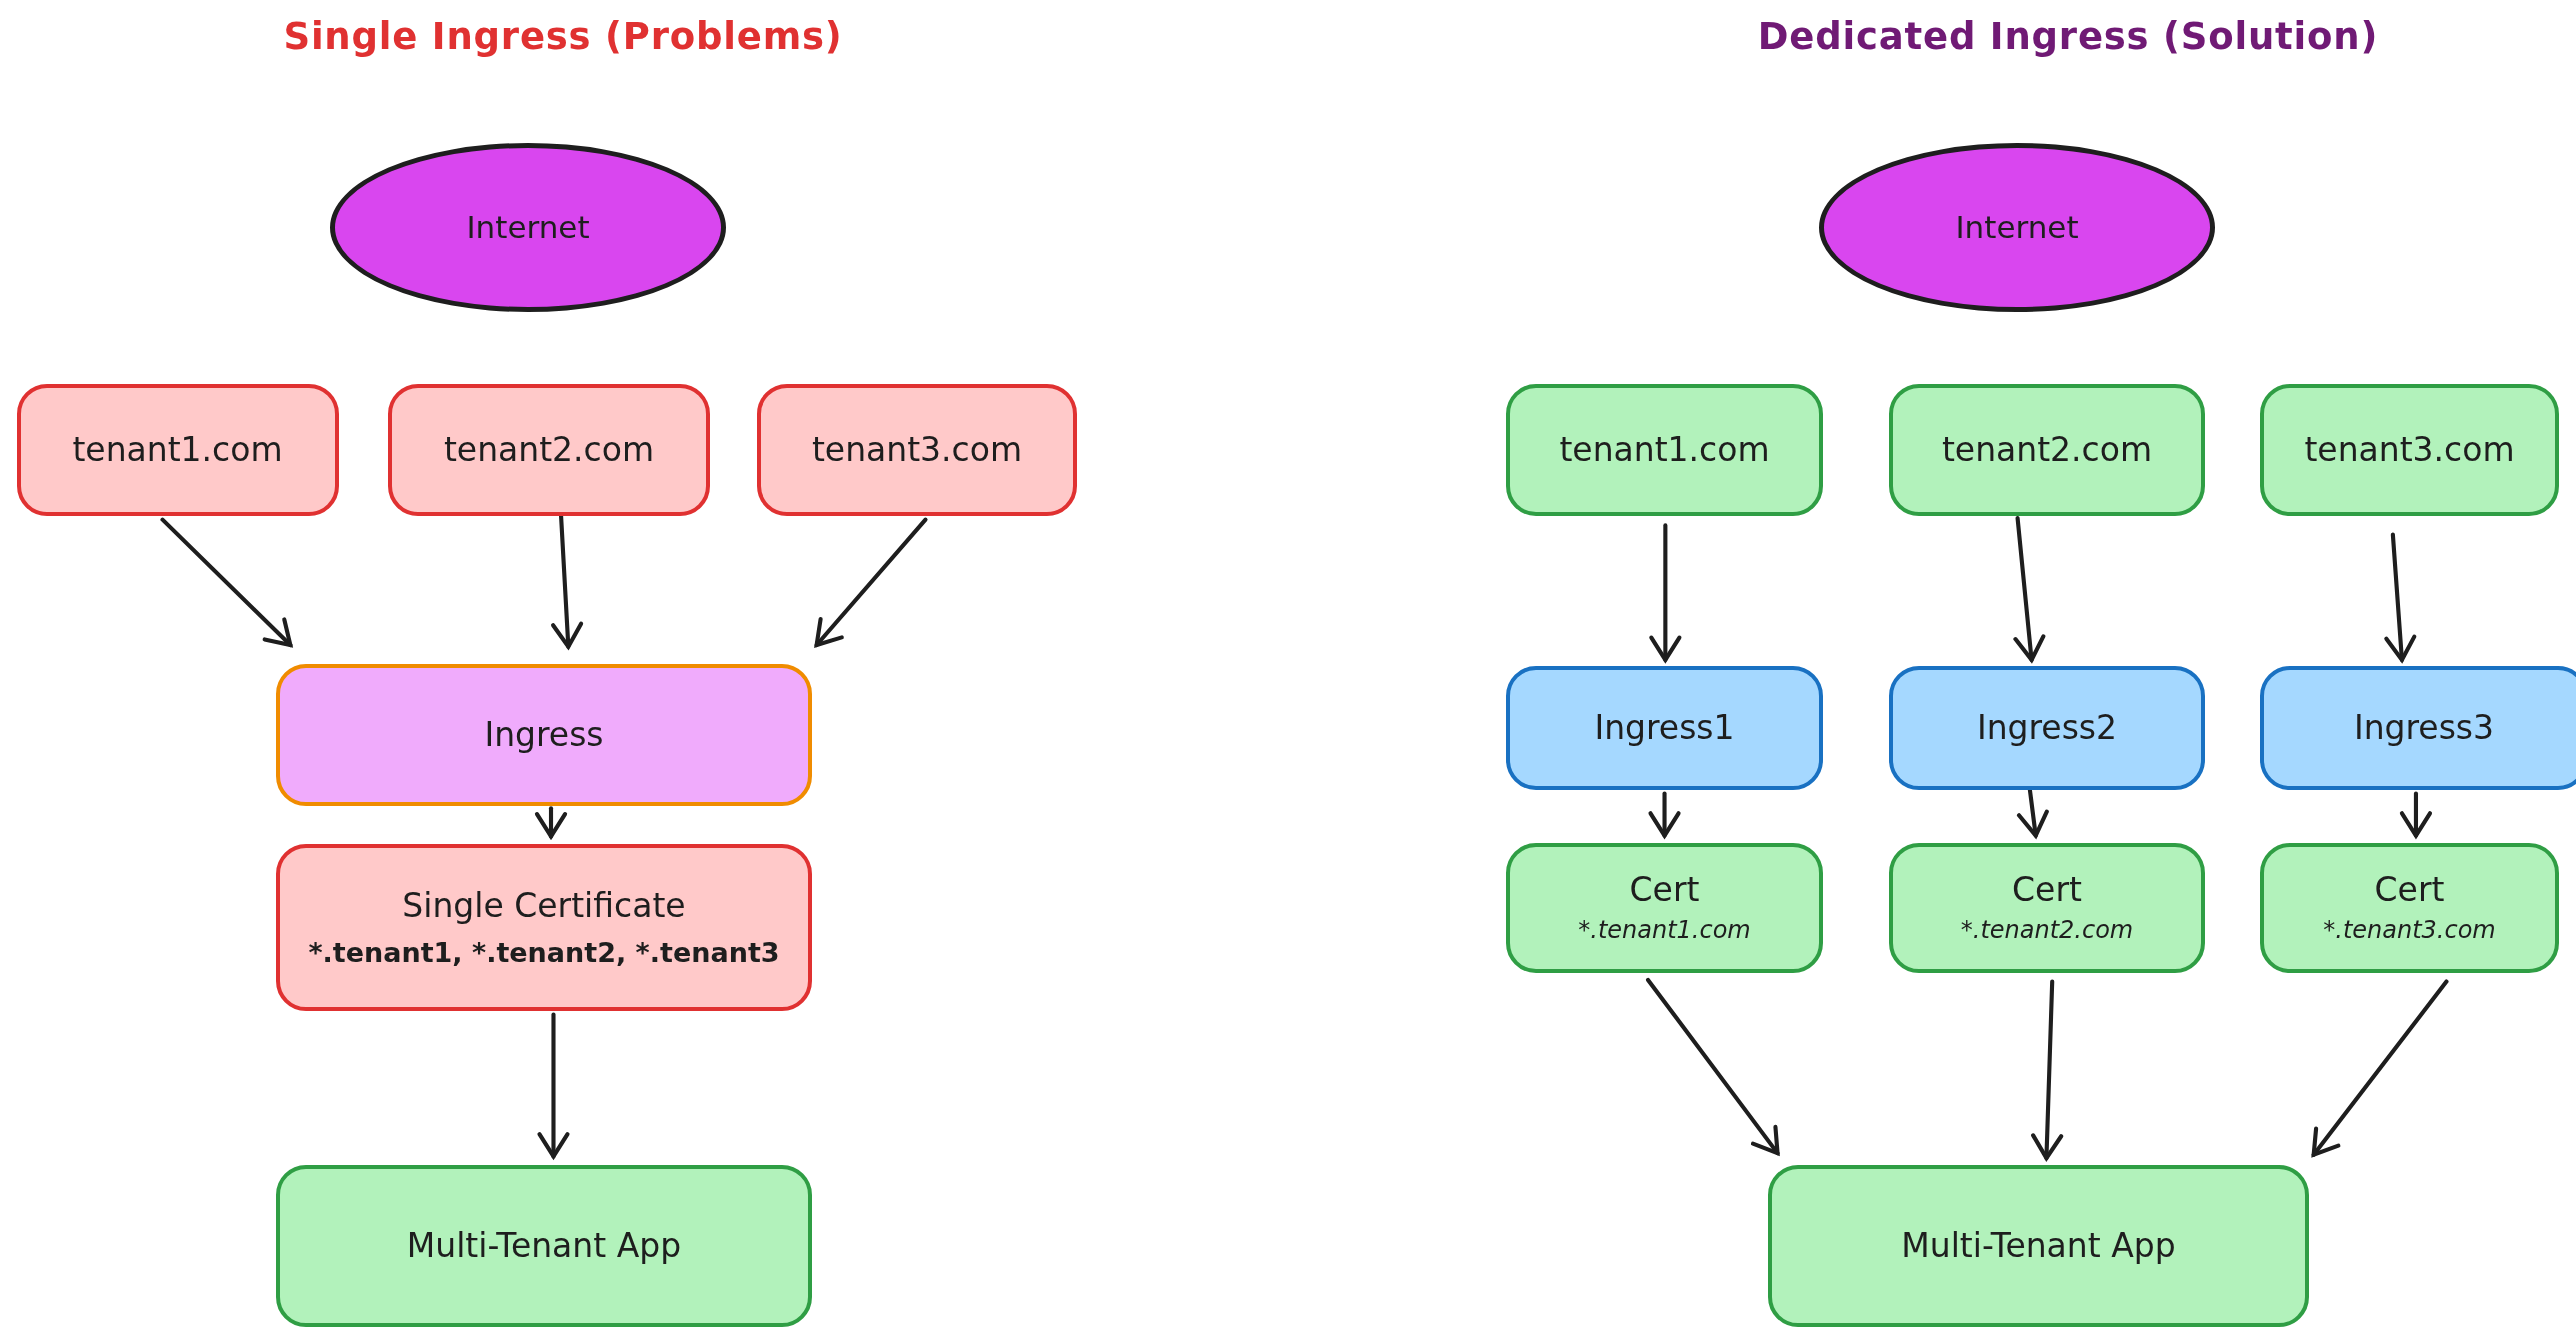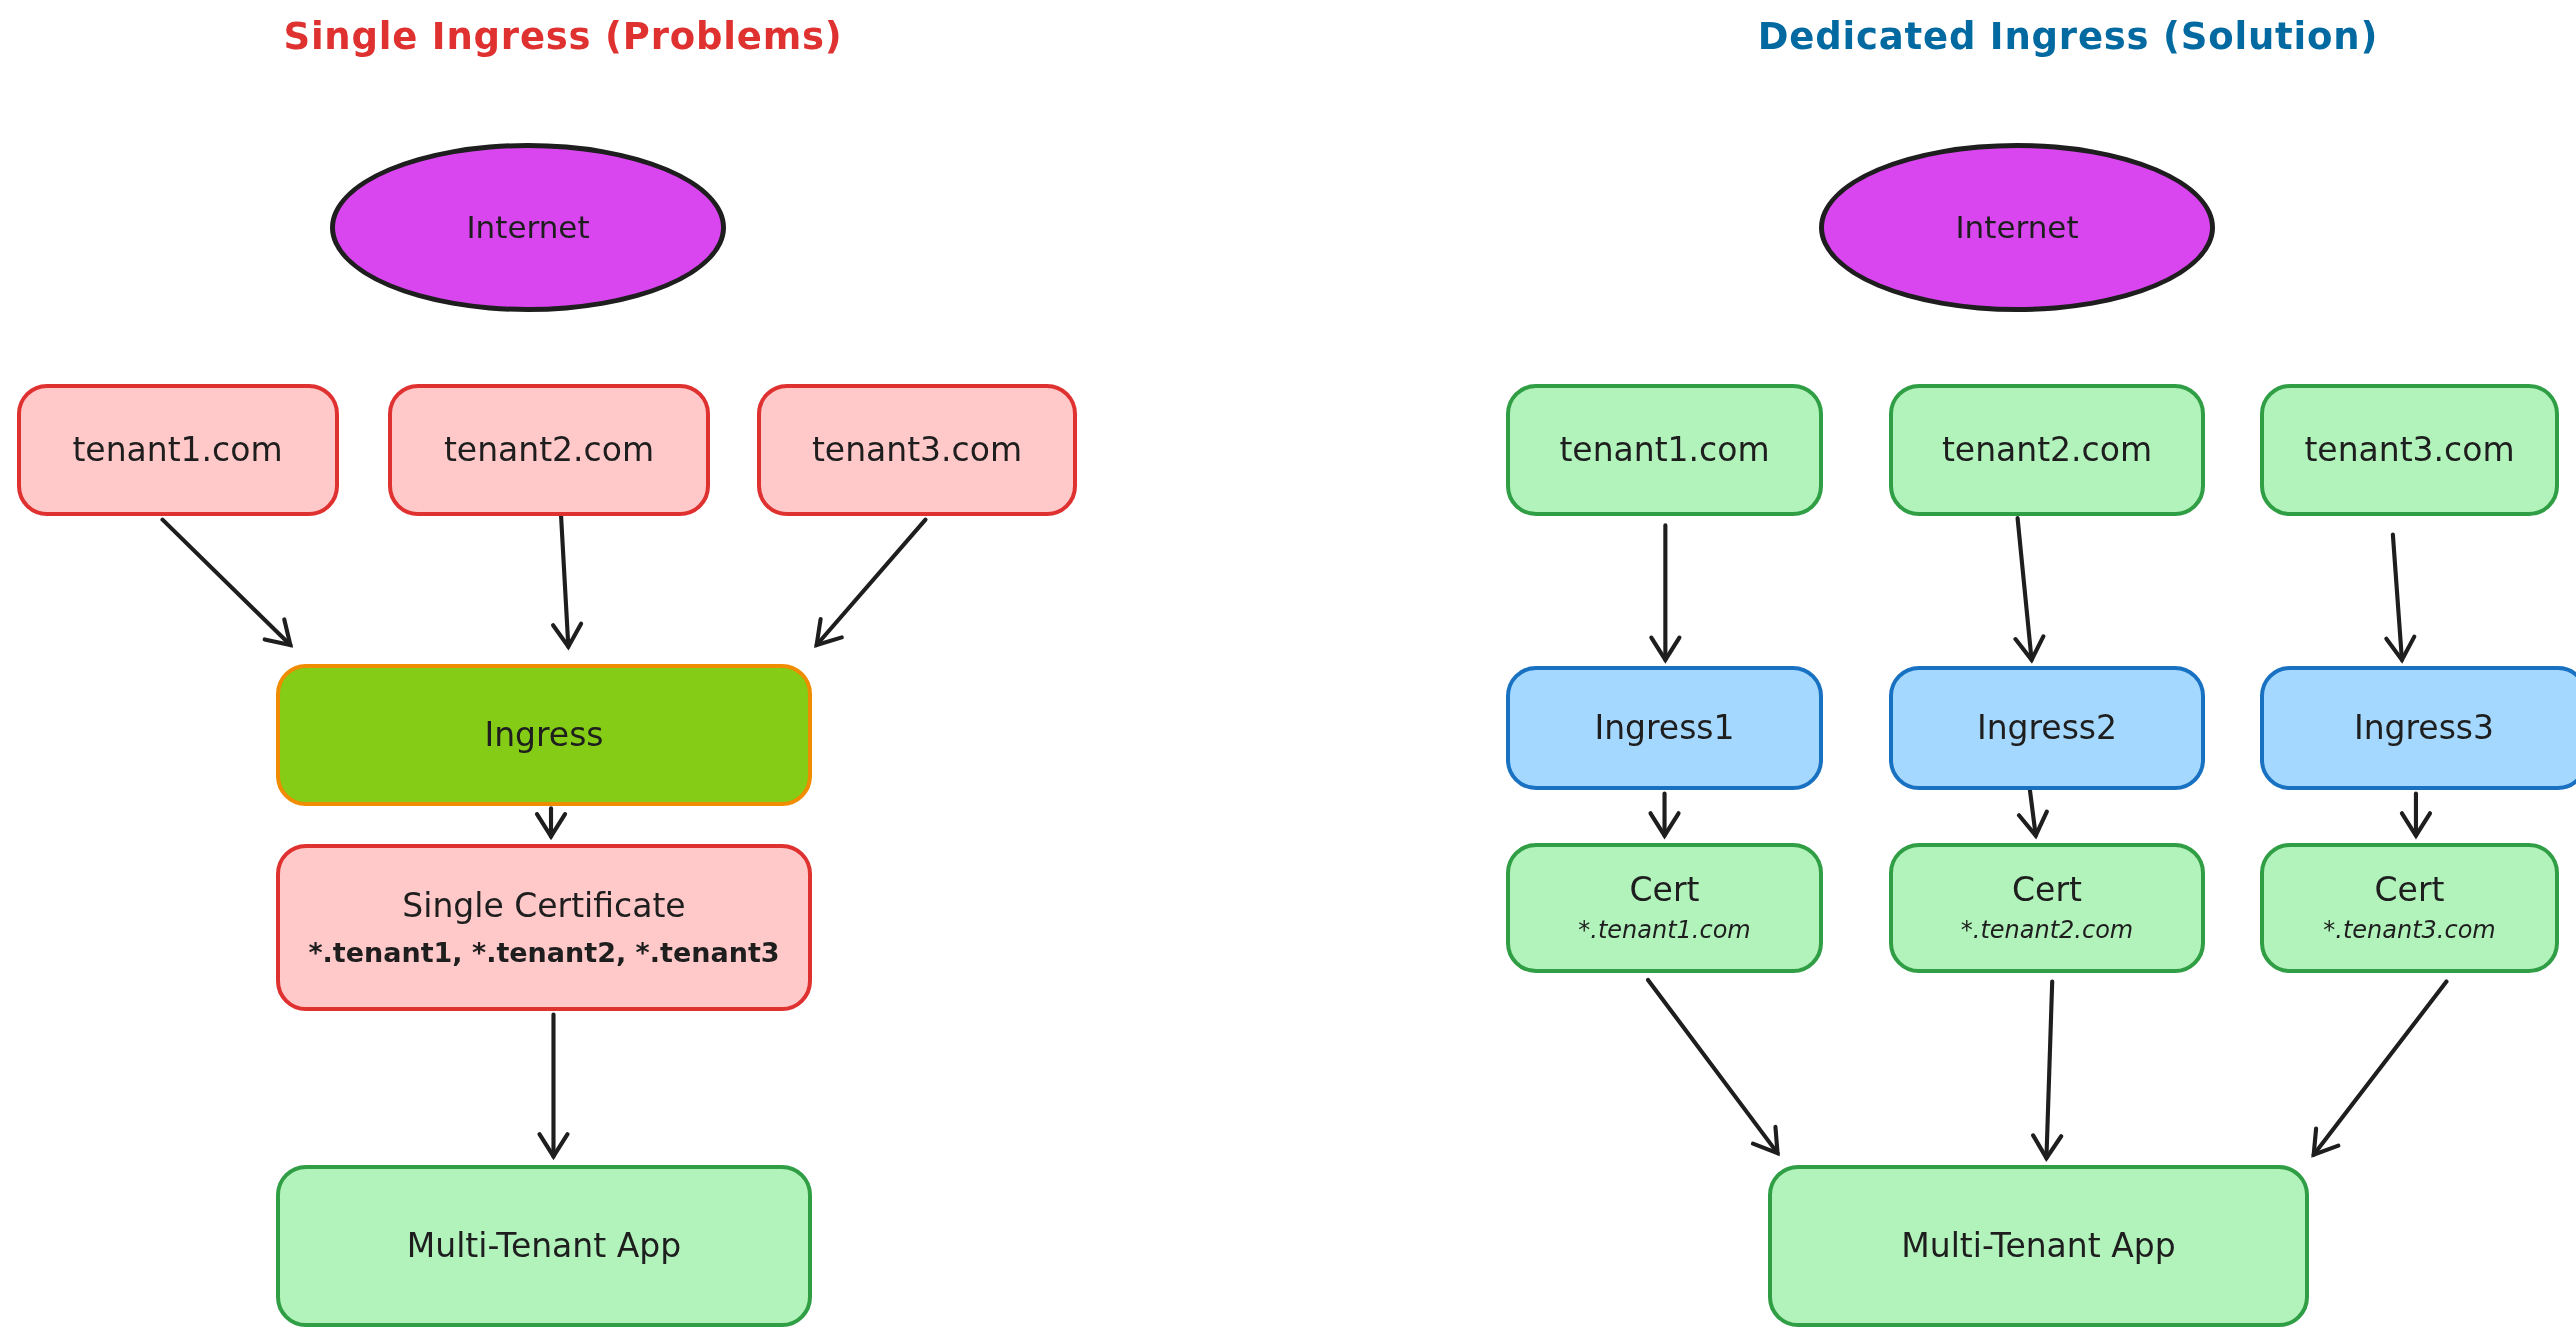--- a/index.html
+++ b/index.html
@@ -3,33 +3,33 @@
 <meta charset="utf-8">
 <style>
   html,body{margin:0;padding:0;background:#ffffff;}
   body{font-family:"DejaVu Sans", sans-serif;color:#1e1e1e;}
   .canvas{position:relative;width:2576px;height:1342px;background:#ffffff;overflow:hidden;}
 
   
   .panel-title{position:absolute;text-align:center;font-size:37px;font-weight:600;
     letter-spacing:0.8px;white-space:nowrap;}
   .title-red{color:#e03131;}
-  .title-green{color:#0369a1;}
+  .title-green{color:#701a75;}
 
   
   .node{position:absolute;box-sizing:border-box;display:flex;flex-direction:column;
     align-items:center;justify-content:center;text-align:center;
     font-size:33px;line-height:1.15;color:#1e1e1e;}
   .rect{border-radius:30px;border:4.1px solid;}
   .ellipse{border-radius:50%;border:5px solid #1e1e1e;background:#d946ef;font-size:31px;}
 
   .red-node{border-color:#e03131;background:#ffc9c9;}
   .green-node{border-color:#2f9e44;background:#b2f2bb;}
   .blue-node{border-color:#1971c2;background:#a5d8ff;}
-  .orange-node{border-color:#f08c00;background:#84cc16;}
+  .orange-node{border-color:#f08c00;background:#f0abfc;}
 
   .cert-title{font-size:33px;}
   .cert-sub{font-size:27px;margin-top:13px;font-weight:bold;}
   .cert-sub-sm{font-size:24px;margin-top:8.2px;font-style:italic;}
 
   svg.arrows{position:absolute;left:0;top:0;width:2576px;height:1342px;pointer-events:none;}
   svg.arrows line{stroke:#1e1e1e;stroke-width:5;stroke-linecap:round;}
 </style>
 </head>
 <body>

